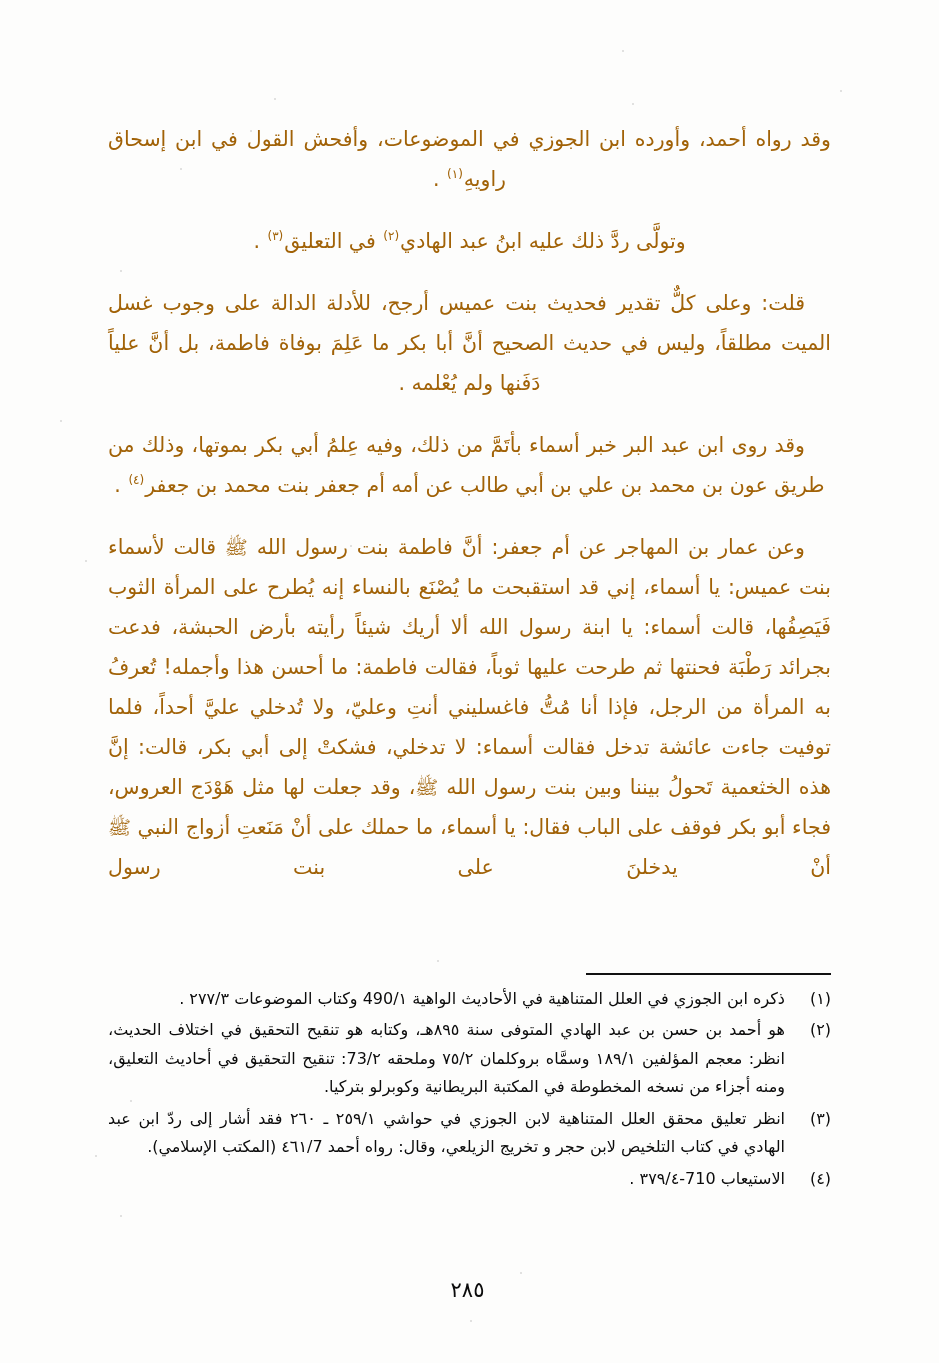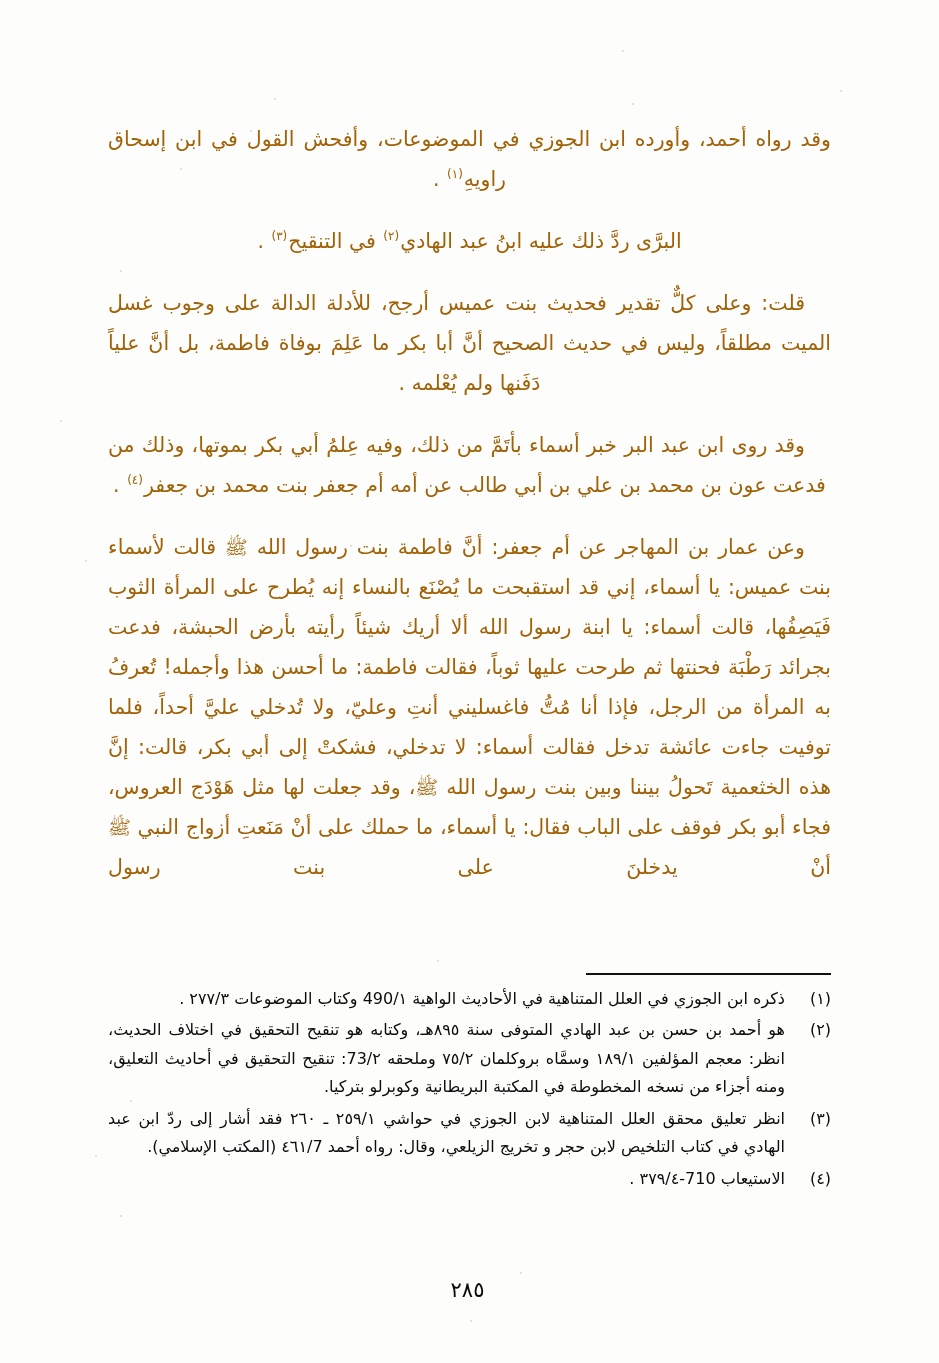--- a/index.html
+++ b/index.html
@@ -141,25 +141,25 @@
   <div class="speckle" style="top:1100px; left:130px;"></div>
   <div class="speckle" style="top:1155px; left:95px;"></div>
   <div class="speckle" style="top:1215px; left:120px;"></div>
   <div class="speckle" style="top:1272px; left:520px;"></div>
   <div class="speckle" style="top:1320px; left:470px;"></div>
 
   <div class="content">
 
     <p class="para"><span>وقد رواه أحمد، وأورده ابن الجوزي في الموضوعات، وأفحش القول في ابن إسحاق راويهِ</span><sup class="fn">(١)</sup><span> .</span></p>
 
-    <p class="para center-line"><span>البرَّى ردَّ ذلك عليه ابنُ عبد الهادي</span><sup class="fn">(٢)</sup><span> في التنقيح</span><sup class="fn">(٣)</sup><span> .</span></p>
+    <p class="para center-line"><span>وتولَّى ردَّ ذلك عليه ابنُ عبد الهادي</span><sup class="fn">(٢)</sup><span> في التعليق</span><sup class="fn">(٣)</sup><span> .</span></p>
 
     <p class="para indent">قلت: وعلى كلٌّ تقدير فحديث بنت عميس أرجح، للأدلة الدالة على وجوب غسل الميت مطلقاً، وليس في حديث الصحيح أنَّ أبا بكر ما عَلِمَ بوفاة فاطمة، بل أنَّ علياً دَفَنها ولم يُعْلمه .</p>
 
-    <p class="para indent"><span>وقد روى ابن عبد البر خبر أسماء بأتَمَّ من ذلك، وفيه عِلمُ أبي بكر بموتها، وذلك من فدعت عون بن محمد بن علي بن أبي طالب عن أمه أم جعفر بنت محمد بن جعفر</span><sup class="fn">(٤)</sup><span> .</span></p>
+    <p class="para indent"><span>وقد روى ابن عبد البر خبر أسماء بأتَمَّ من ذلك، وفيه عِلمُ أبي بكر بموتها، وذلك من طريق عون بن محمد بن علي بن أبي طالب عن أمه أم جعفر بنت محمد بن جعفر</span><sup class="fn">(٤)</sup><span> .</span></p>
 
     <p class="para indent" style="text-align-last:justify;"><span>وعن عمار بن المهاجر عن أم جعفر: أنَّ فاطمة بنت رسول الله </span><span class="salla">ﷺ</span><span> قالت لأسماء بنت عميس: يا أسماء، إني قد استقبحت ما يُصْنَع بالنساء إنه يُطرح على المرأة الثوب فَيَصِفُها، قالت أسماء: يا ابنة رسول الله ألا أريك شيئاً رأيته بأرض الحبشة، فدعت بجرائد رَطْبَة فحنتها ثم طرحت عليها ثوباً، فقالت فاطمة: ما أحسن هذا وأجمله! تُعرفُ به المرأة من الرجل، فإذا أنا مُتُّ فاغسليني أنتِ وعليّ، ولا تُدخلي عليَّ أحداً، فلما توفيت جاءت عائشة تدخل فقالت أسماء: لا تدخلي، فشكتْ إلى أبي بكر، قالت: إنَّ هذه الخثعمية تَحولُ بيننا وبين بنت رسول الله </span><span class="salla">ﷺ</span><span>، وقد جعلت لها مثل هَوْدَج العروس، فجاء أبو بكر فوقف على الباب فقال: يا أسماء، ما حملك على أنْ مَنَعتِ أزواج النبي </span><span class="salla">ﷺ</span><span> أنْ يدخلنَ على بنت رسول</span></p>
 
   </div>
 
   <div class="footnote-rule"></div>
 
   <div class="footnotes">
 
     <div class="fn-row">

